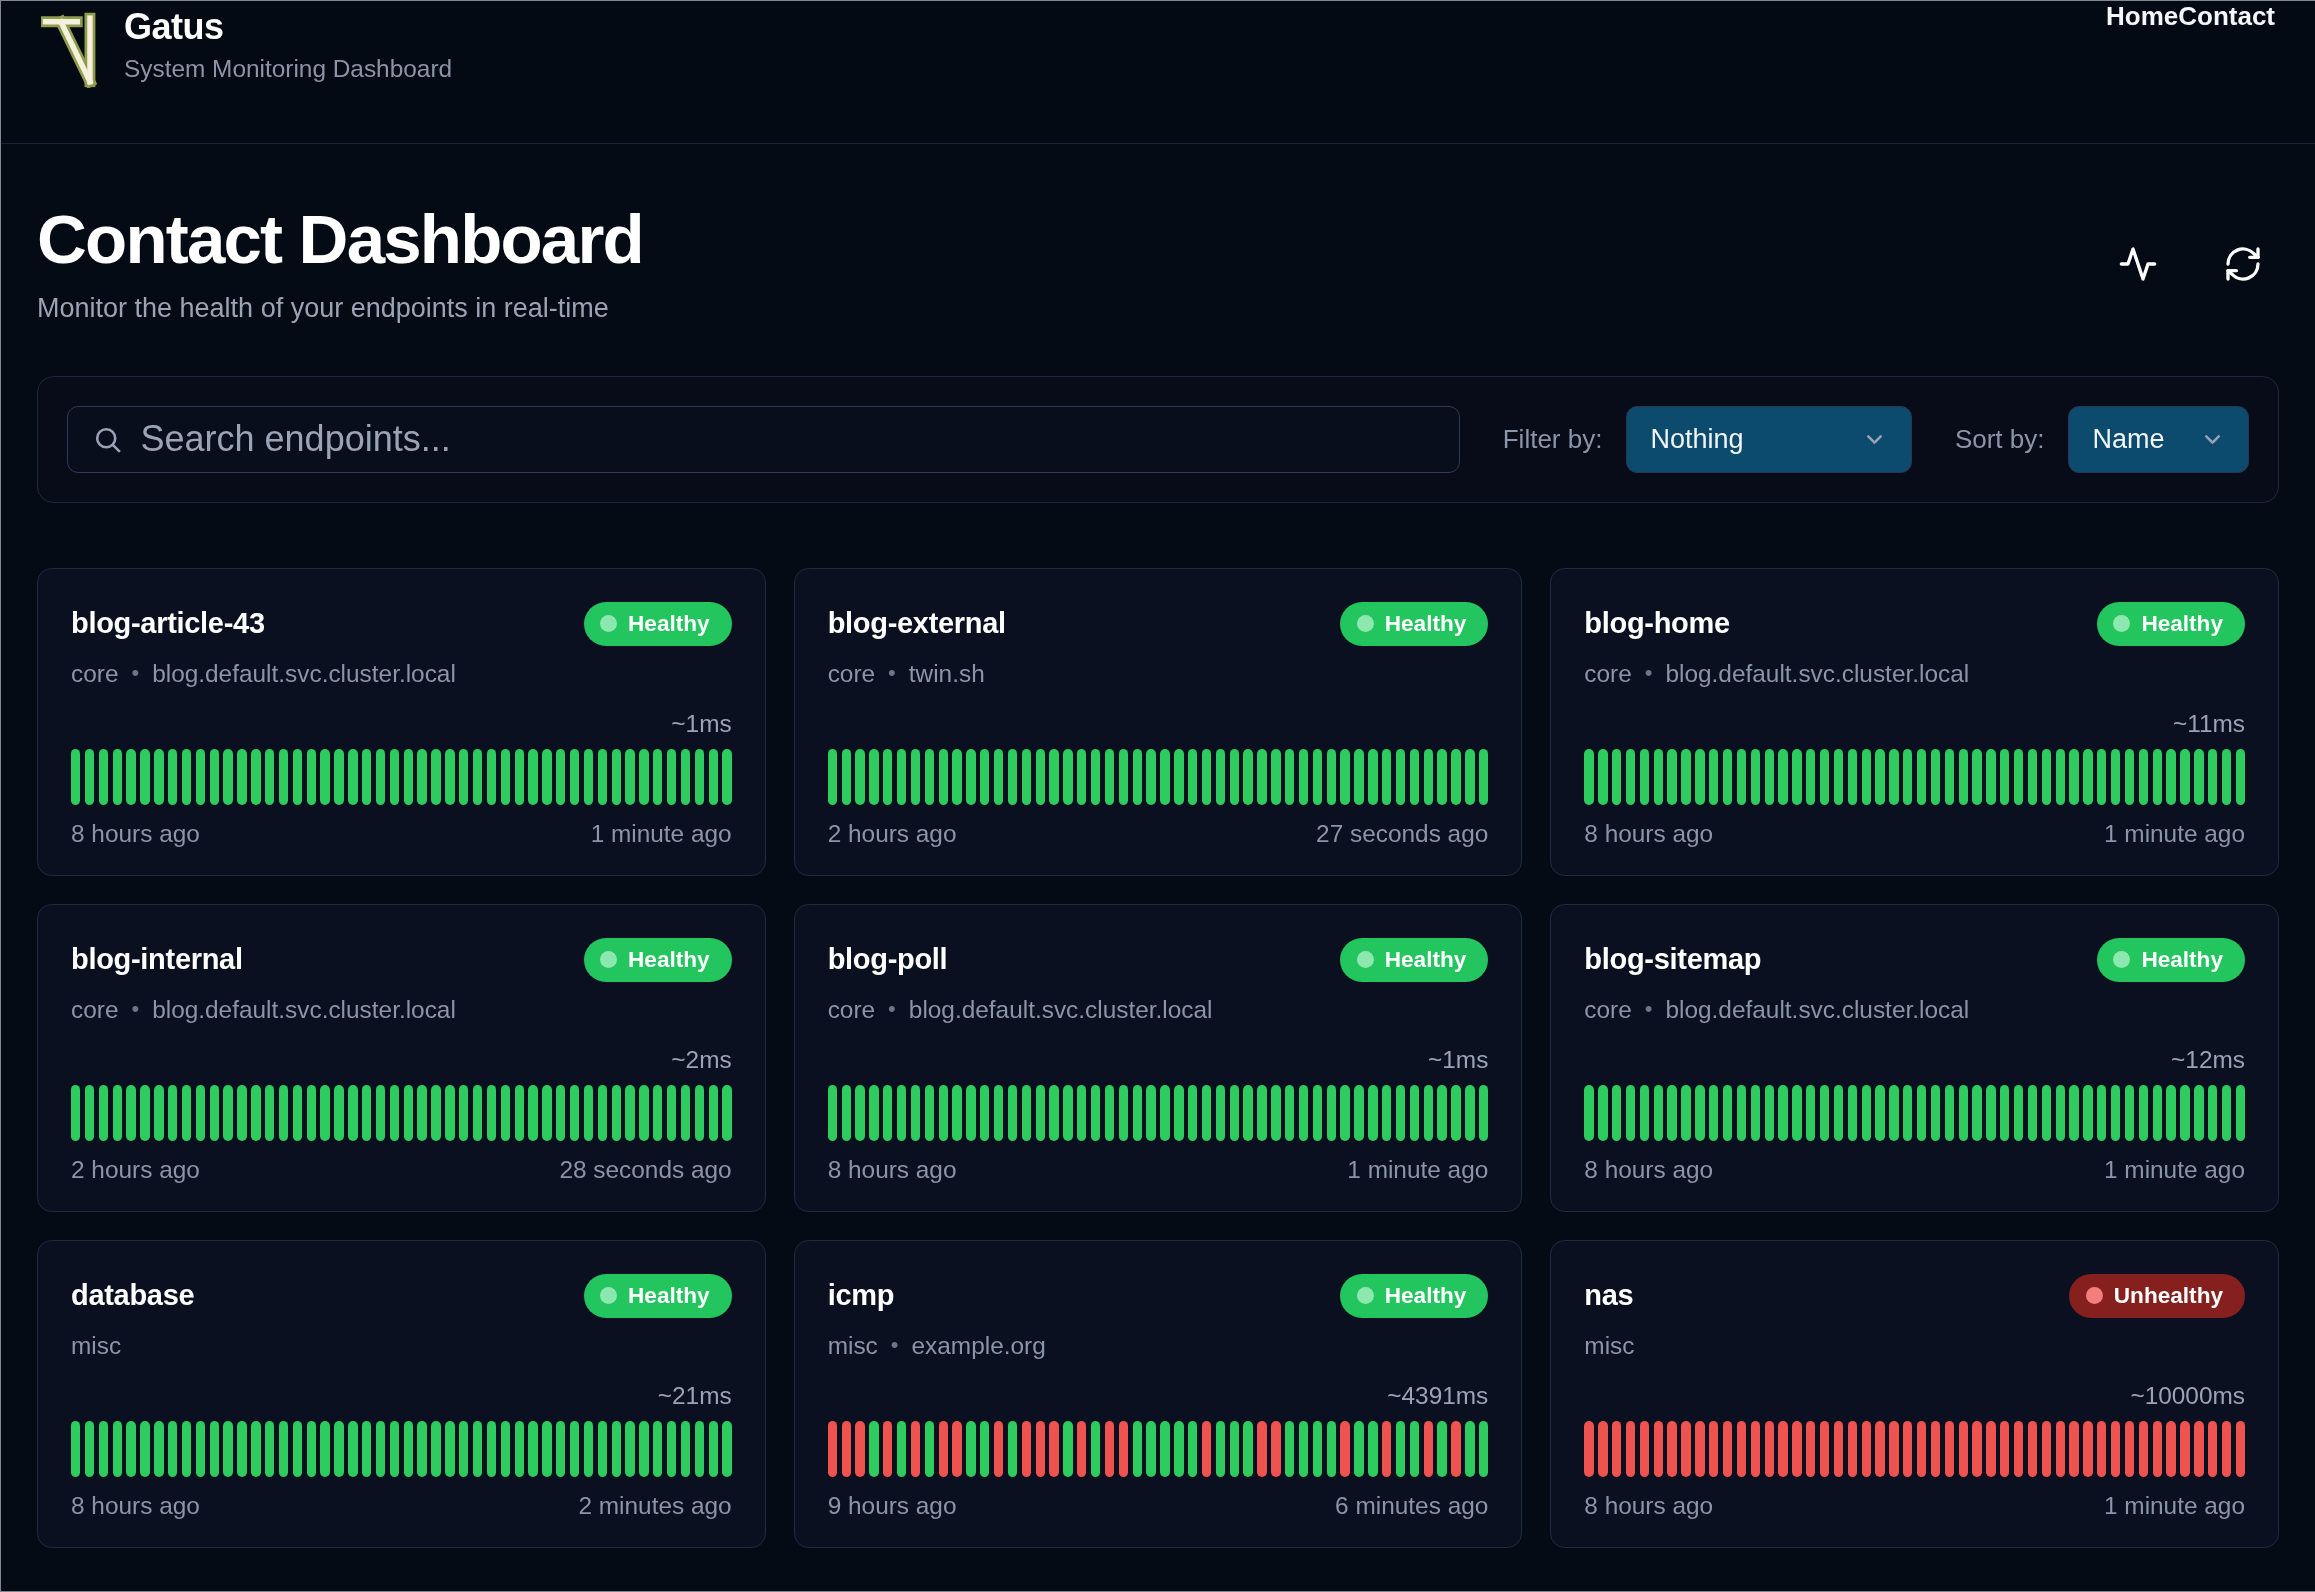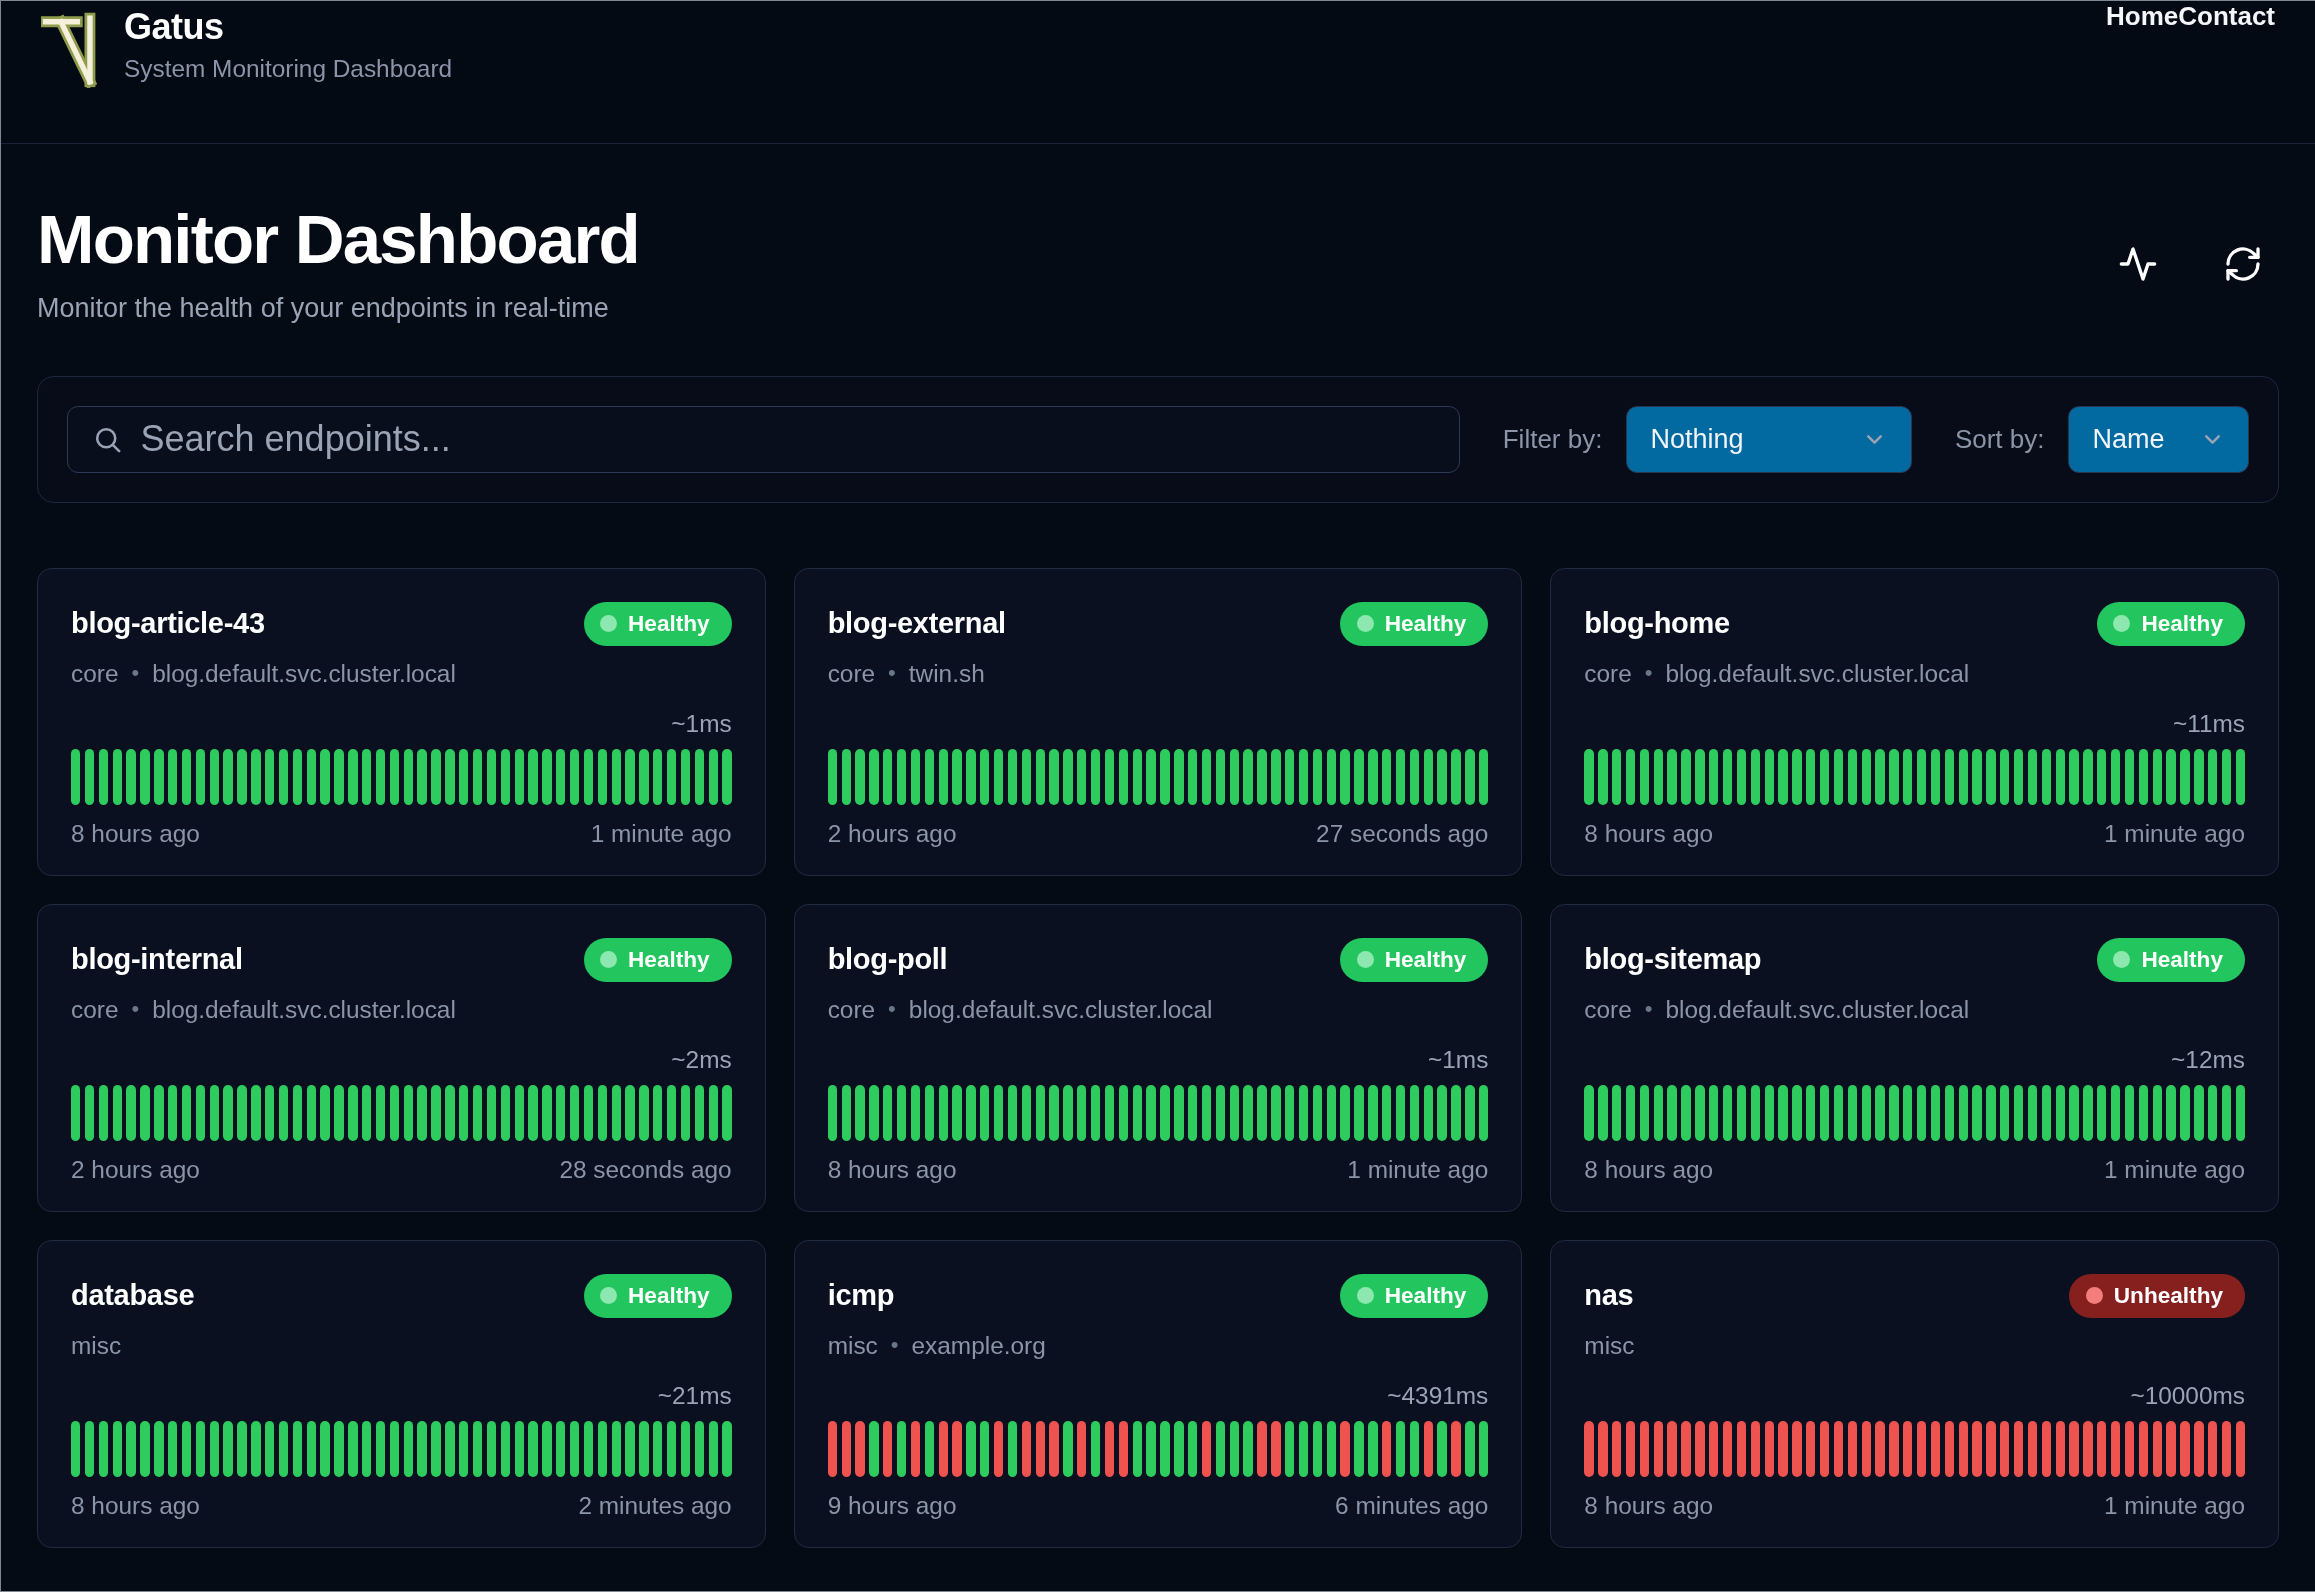--- a/index.html
+++ b/index.html
@@ -43,21 +43,21 @@
   }
   .search-box svg { width:31px; height:31px; stroke:#98a2b3; fill:none; stroke-width:2; stroke-linecap:round; }
   .search-box input {
     flex:1; background:transparent; border:none; outline:none;
     font-family:inherit; font-size:36px; color:#e5eaf2;
   }
   .search-box input::placeholder { color:#9aa4b5; }
   .tb-label { font-size:26px; color:#8b95a7; margin:0 23.5px 0 43px; white-space:nowrap; }
   .select-box {
     height:67px; display:flex; align-items:center; justify-content:space-between;
-    border:1.8px solid #2a3650; border-radius:11px; background:#0369a1;
+    border:1.8px solid #2a3650; border-radius:11px; background:#0c4a6e;
     padding:0 23.5px; cursor:pointer;
   }
   .select-box .sel-val { font-size:27px; color:#f1f5f9; }
   .select-box svg { width:25px; height:25px; stroke:#9aa3b4; fill:none; stroke-width:2.4; stroke-linecap:round; stroke-linejoin:round; }
   .select-filter { width:286px; }
   .select-sort { width:181px; }
 
   
   .grid {
     margin-top:65px; display:grid; grid-template-columns:repeat(3,1fr);
@@ -118,21 +118,21 @@
     <nav class="nav">
       <a>Home</a>
       <a>Contact</a>
     </nav>
   </header>
 
   <main class="main">
 
     <div class="page-head">
       <div>
-        <h1 class="page-title">Monitor Dashboard</h1>
+        <h1 class="page-title">Contact Dashboard</h1>
         <div class="page-sub">Monitor the health of your endpoints in real-time</div>
       </div>
       <div class="head-actions">
         <span class="icon-btn">
           <svg viewBox="0 0 24 24">
               <path d="M22 12h-4l-3 9L9 3l-3 9H2"></path>
             </svg>
         </span>
         <span class="icon-btn">
           <svg viewBox="0 0 24 24">

